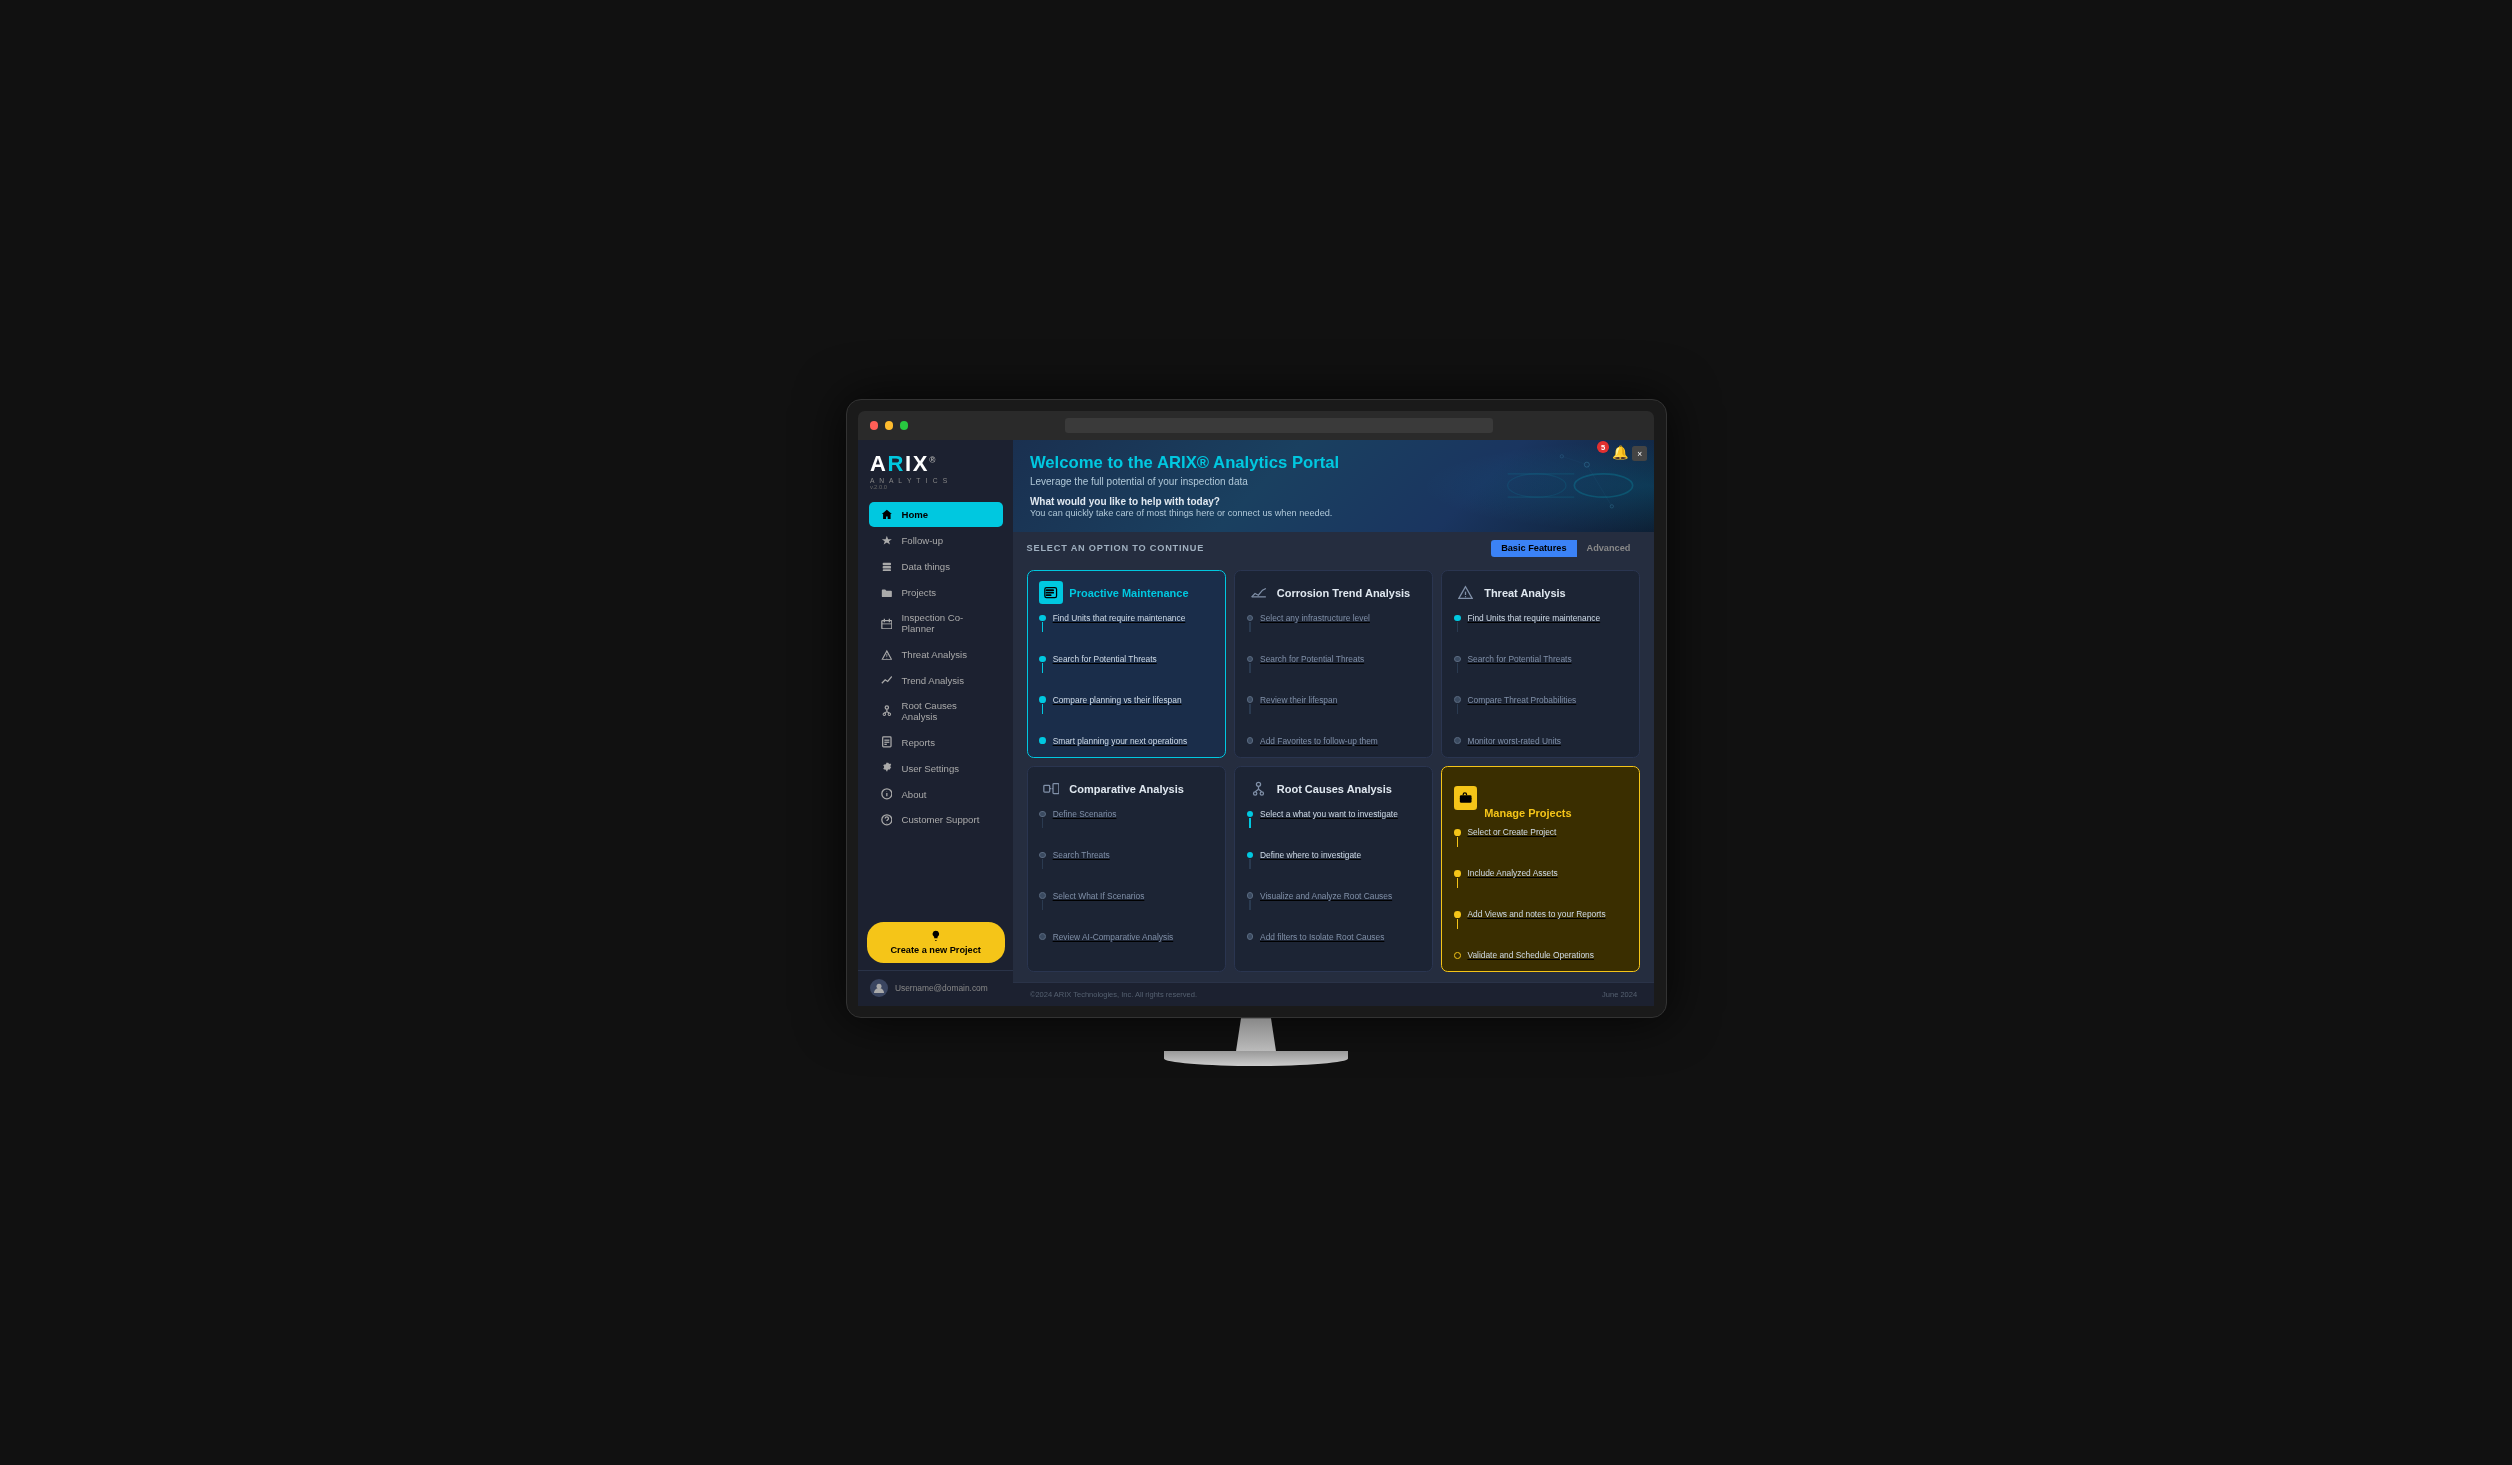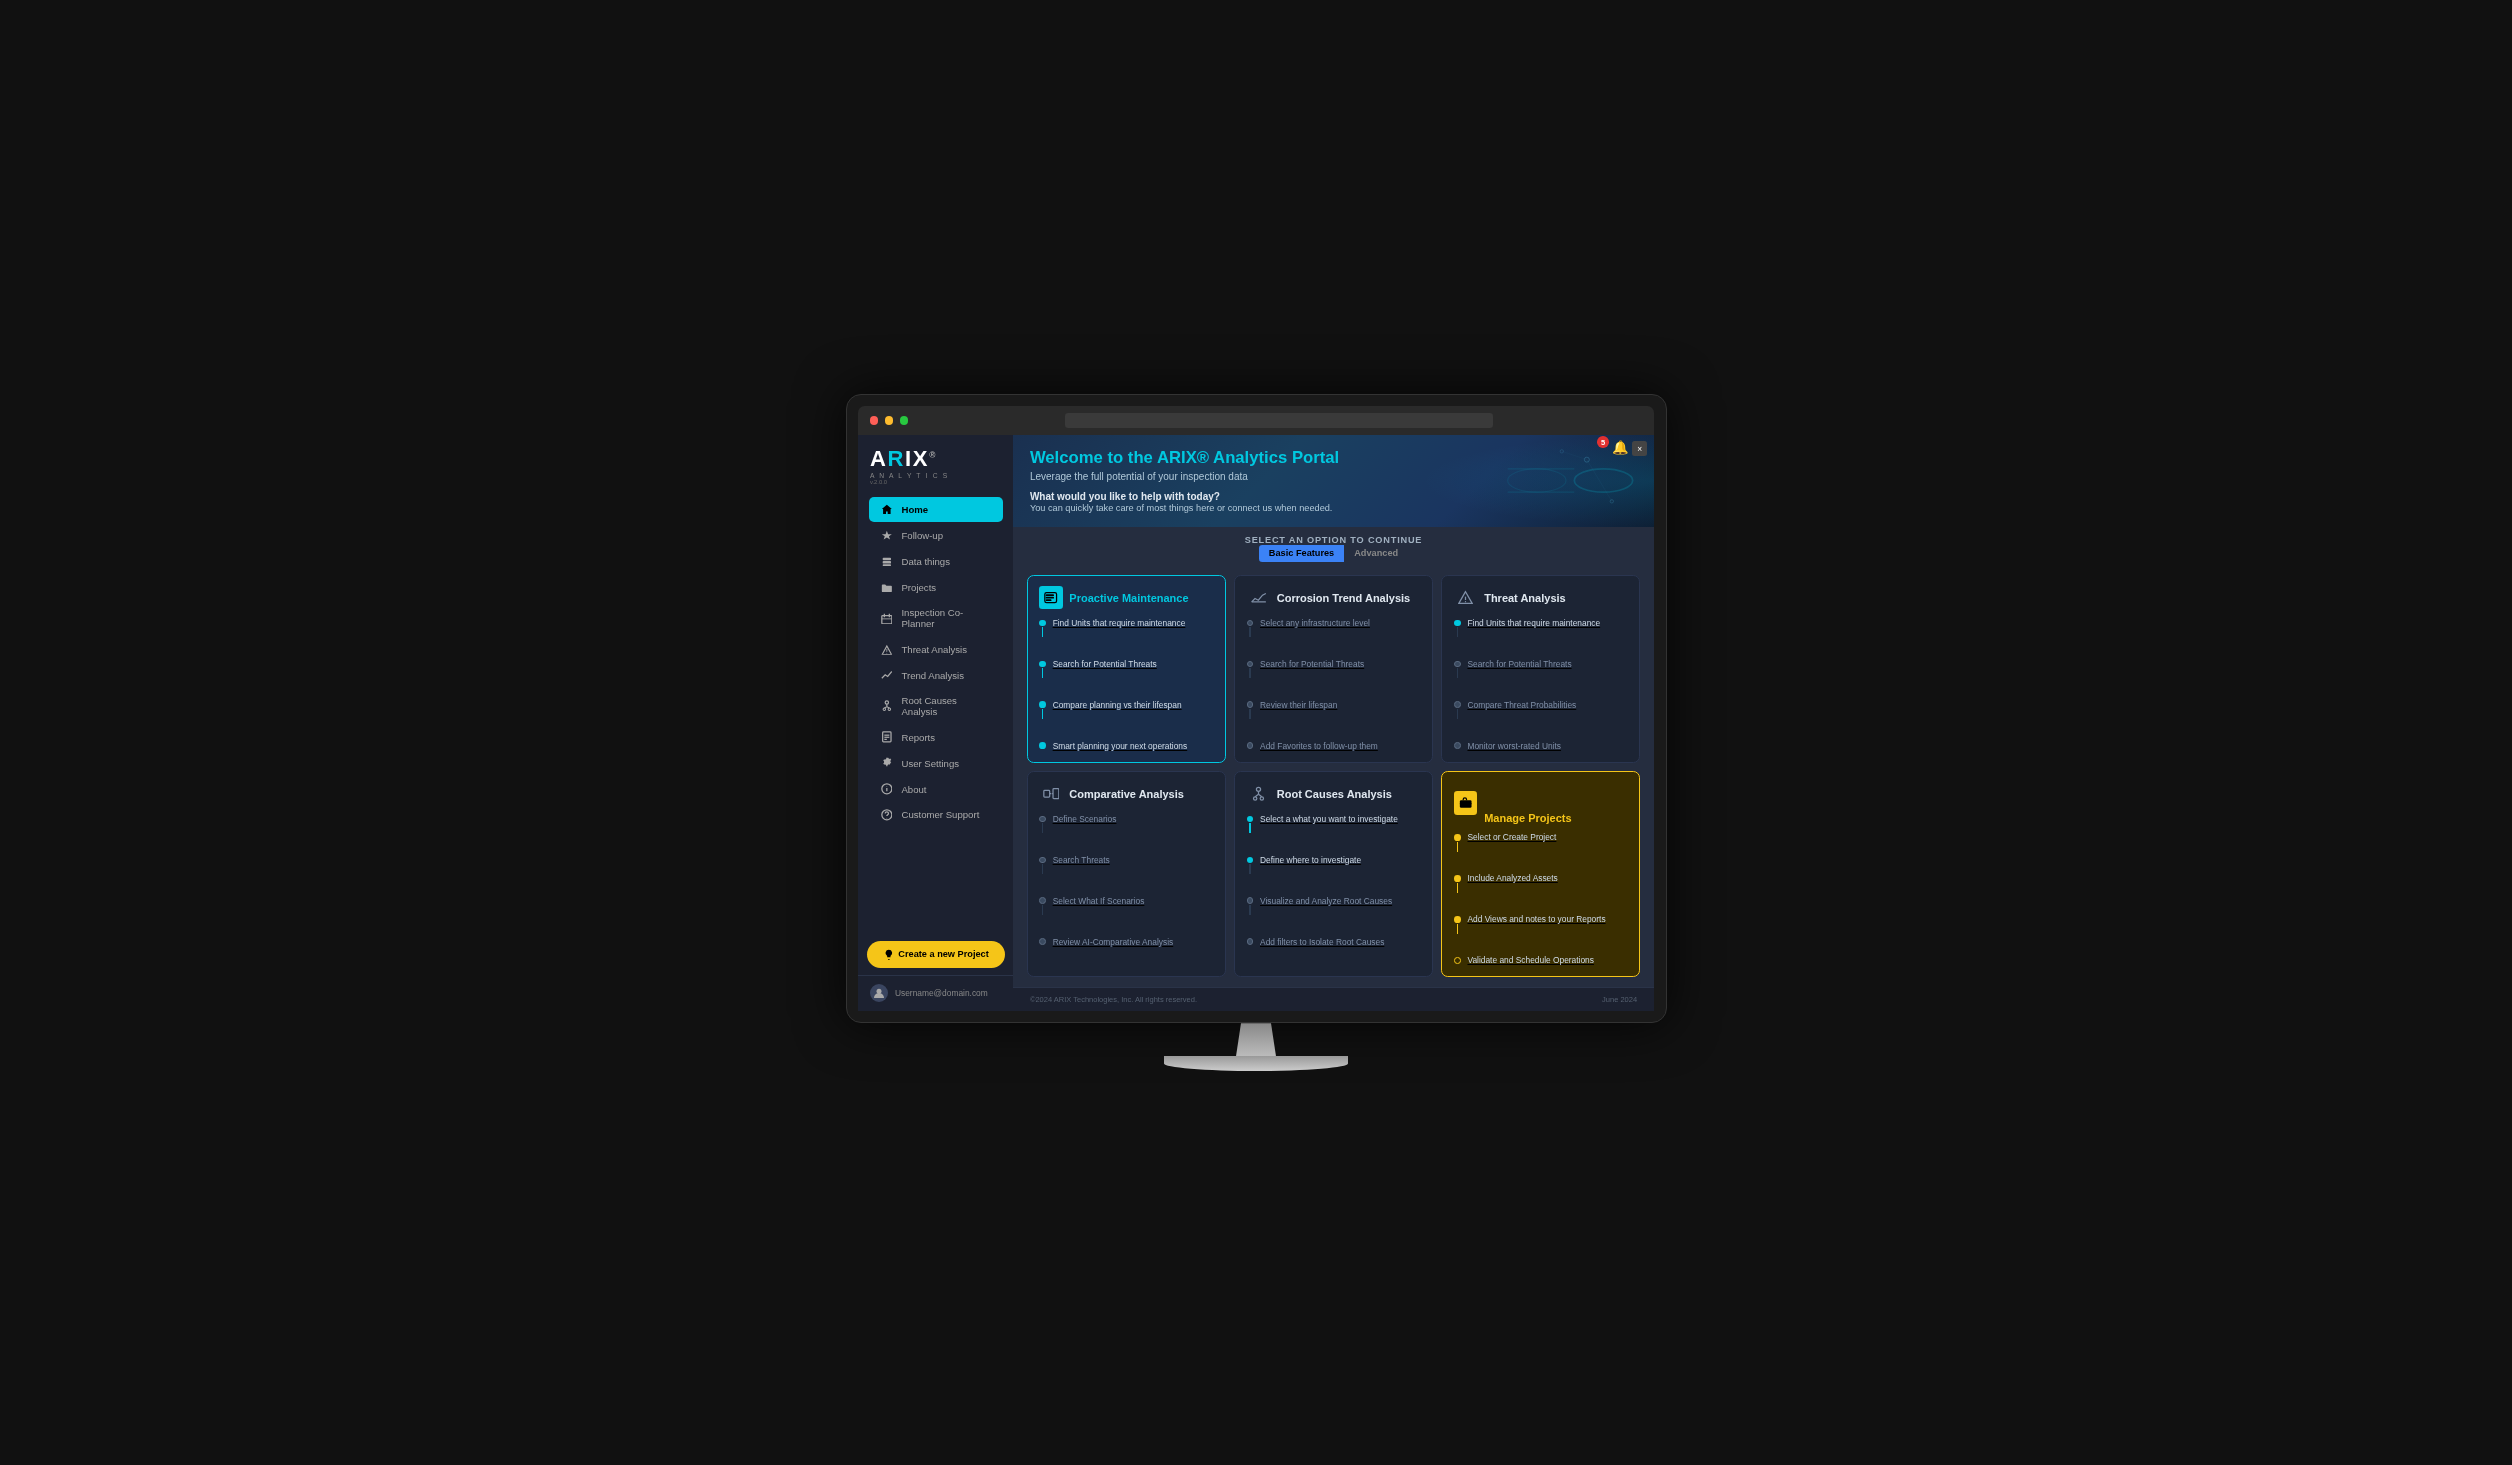--- a/index.html
+++ b/index.html
@@ -114,20 +114,21 @@
       font-weight: 700;
       font-size: 9.2px;
       border: none;
       border-radius: 16.7px;
       padding: 7.5px 8.4px;
       cursor: pointer;
       display: flex;
       align-items: center;
       gap: 4px;
       justify-content: center;
+      flex-direction: column;
     }
 
     .sidebar-user {
       display: flex;
       align-items: center;
       gap: 6.7px;
       padding: 8.4px 11.7px;
       color: #888;
       font-size: 8.4px;
       border-top: 0.8px solid #2a3348;
@@ -220,21 +221,20 @@
 
     
     .select-section {
       padding: 8.4px 13.4px 5px;
     }
     .select-header {
       display: flex;
       align-items: center;
       justify-content: space-between;
       margin-bottom: 8.4px;
-      flex-direction: column;
     }
     .select-title {
       font-size: 9.2px;
       font-weight: 700;
       color: #a0b0c0;
       letter-spacing: 0.8px;
       text-transform: uppercase;
     }
     .feature-tabs {
       display: flex;

